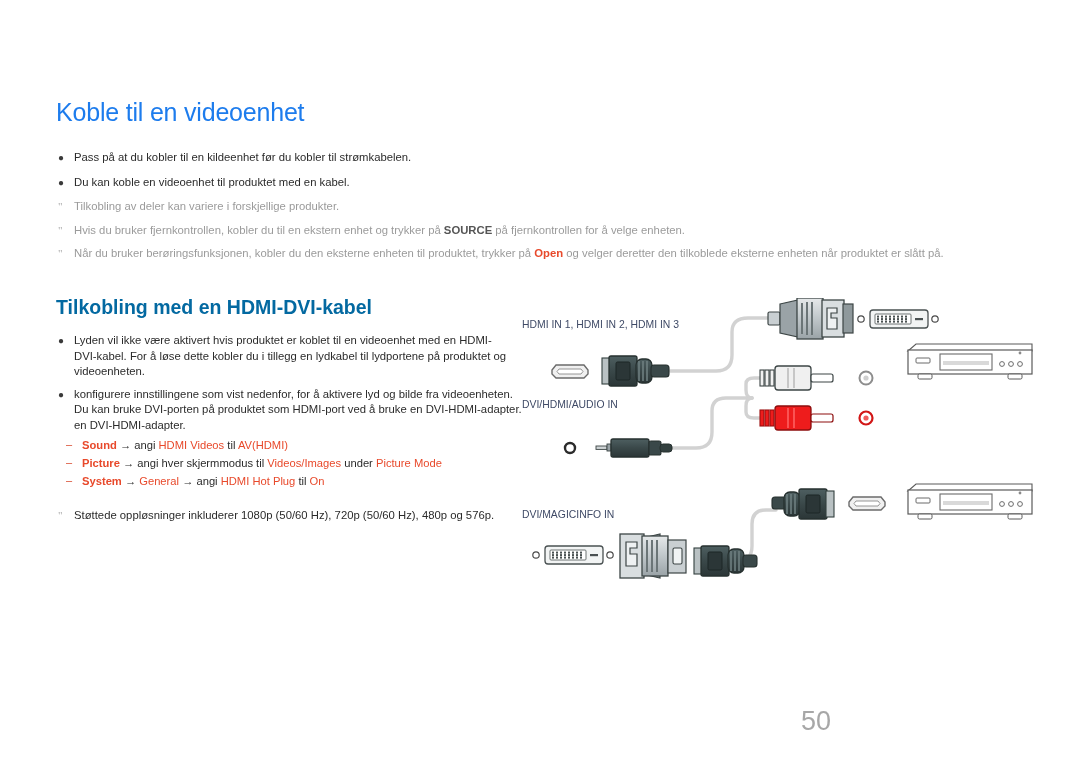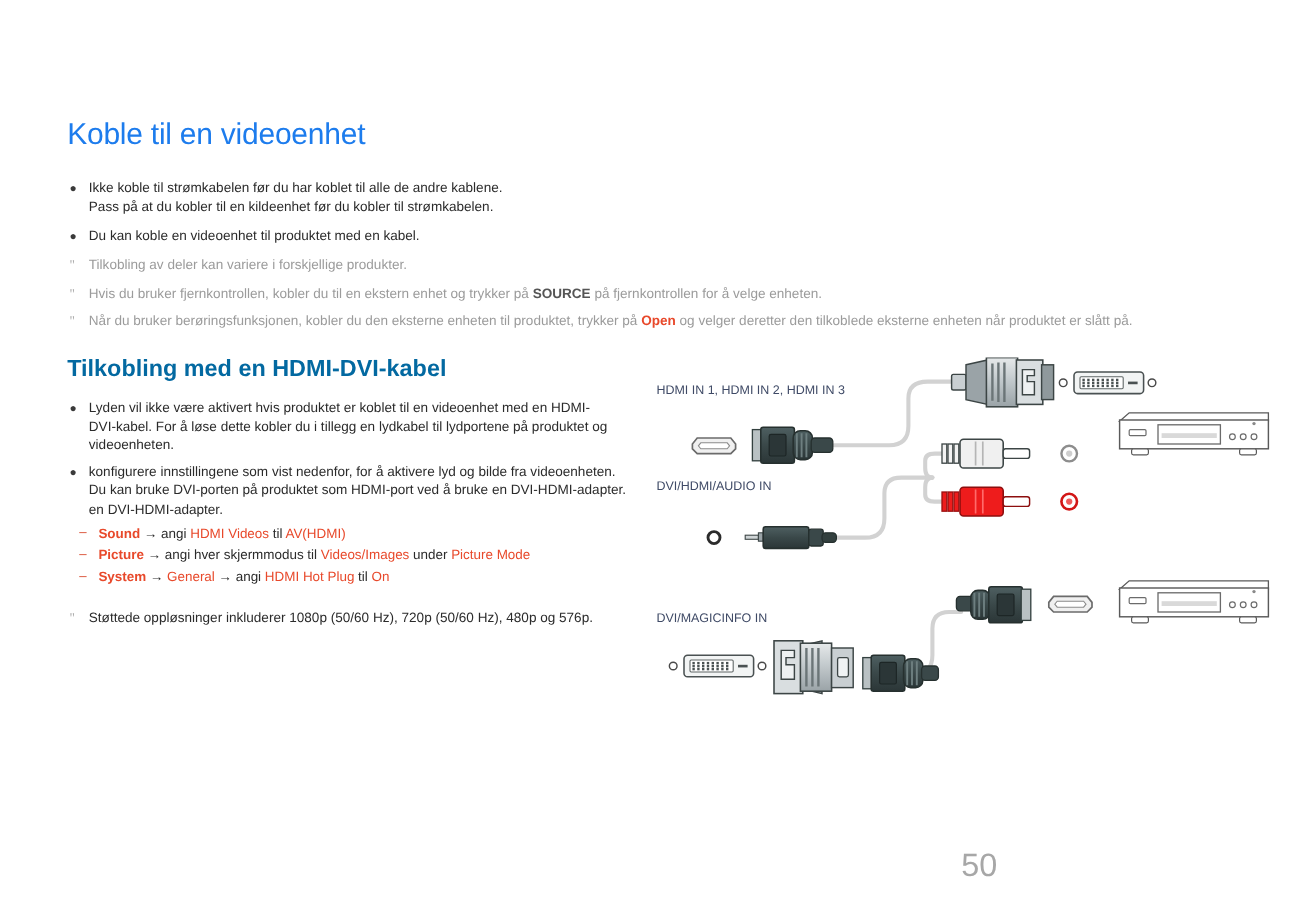--- a/index.html
+++ b/index.html
@@ -107,21 +107,21 @@
     right: 57px;
     bottom: 26px;
     font-size: 27px;
     color: #a7a7a7;
     font-weight: 400;
   }
 
   
   .diagram {
     position: absolute;
-    left: 545px;
+    left: 520px;
     top: 298px;
     width: 520px;
     height: 290px;
     text-align: right;
   }
   .diagram svg { display: block; }
   .dlabel {
     font-family: "Liberation Sans", sans-serif;
     font-size: 10.4px;
     fill: #3f4a66;
@@ -132,21 +132,20 @@
 
 <div class="page">
 
   <div class="page-title">Koble til en videoenhet</div>
 
   <div class="bullets-top">
 
     <div class="row">
       <div class="marker dot">●</div>
       <div>
-        <div class="txt">Ikke koble til strømkabelen før du har koblet til alle de andre kablene.</div>
         <div class="txt">Pass på at du kobler til en kildeenhet før du kobler til strømkabelen.</div>
       </div>
     </div>
 
     <div class="row" style="margin-top:9px;">
       <div class="marker dot">●</div>
       <div class="txt">Du kan koble en videoenhet til produktet med en kabel.</div>
     </div>
 
     <div class="row" style="margin-top:8px;">

